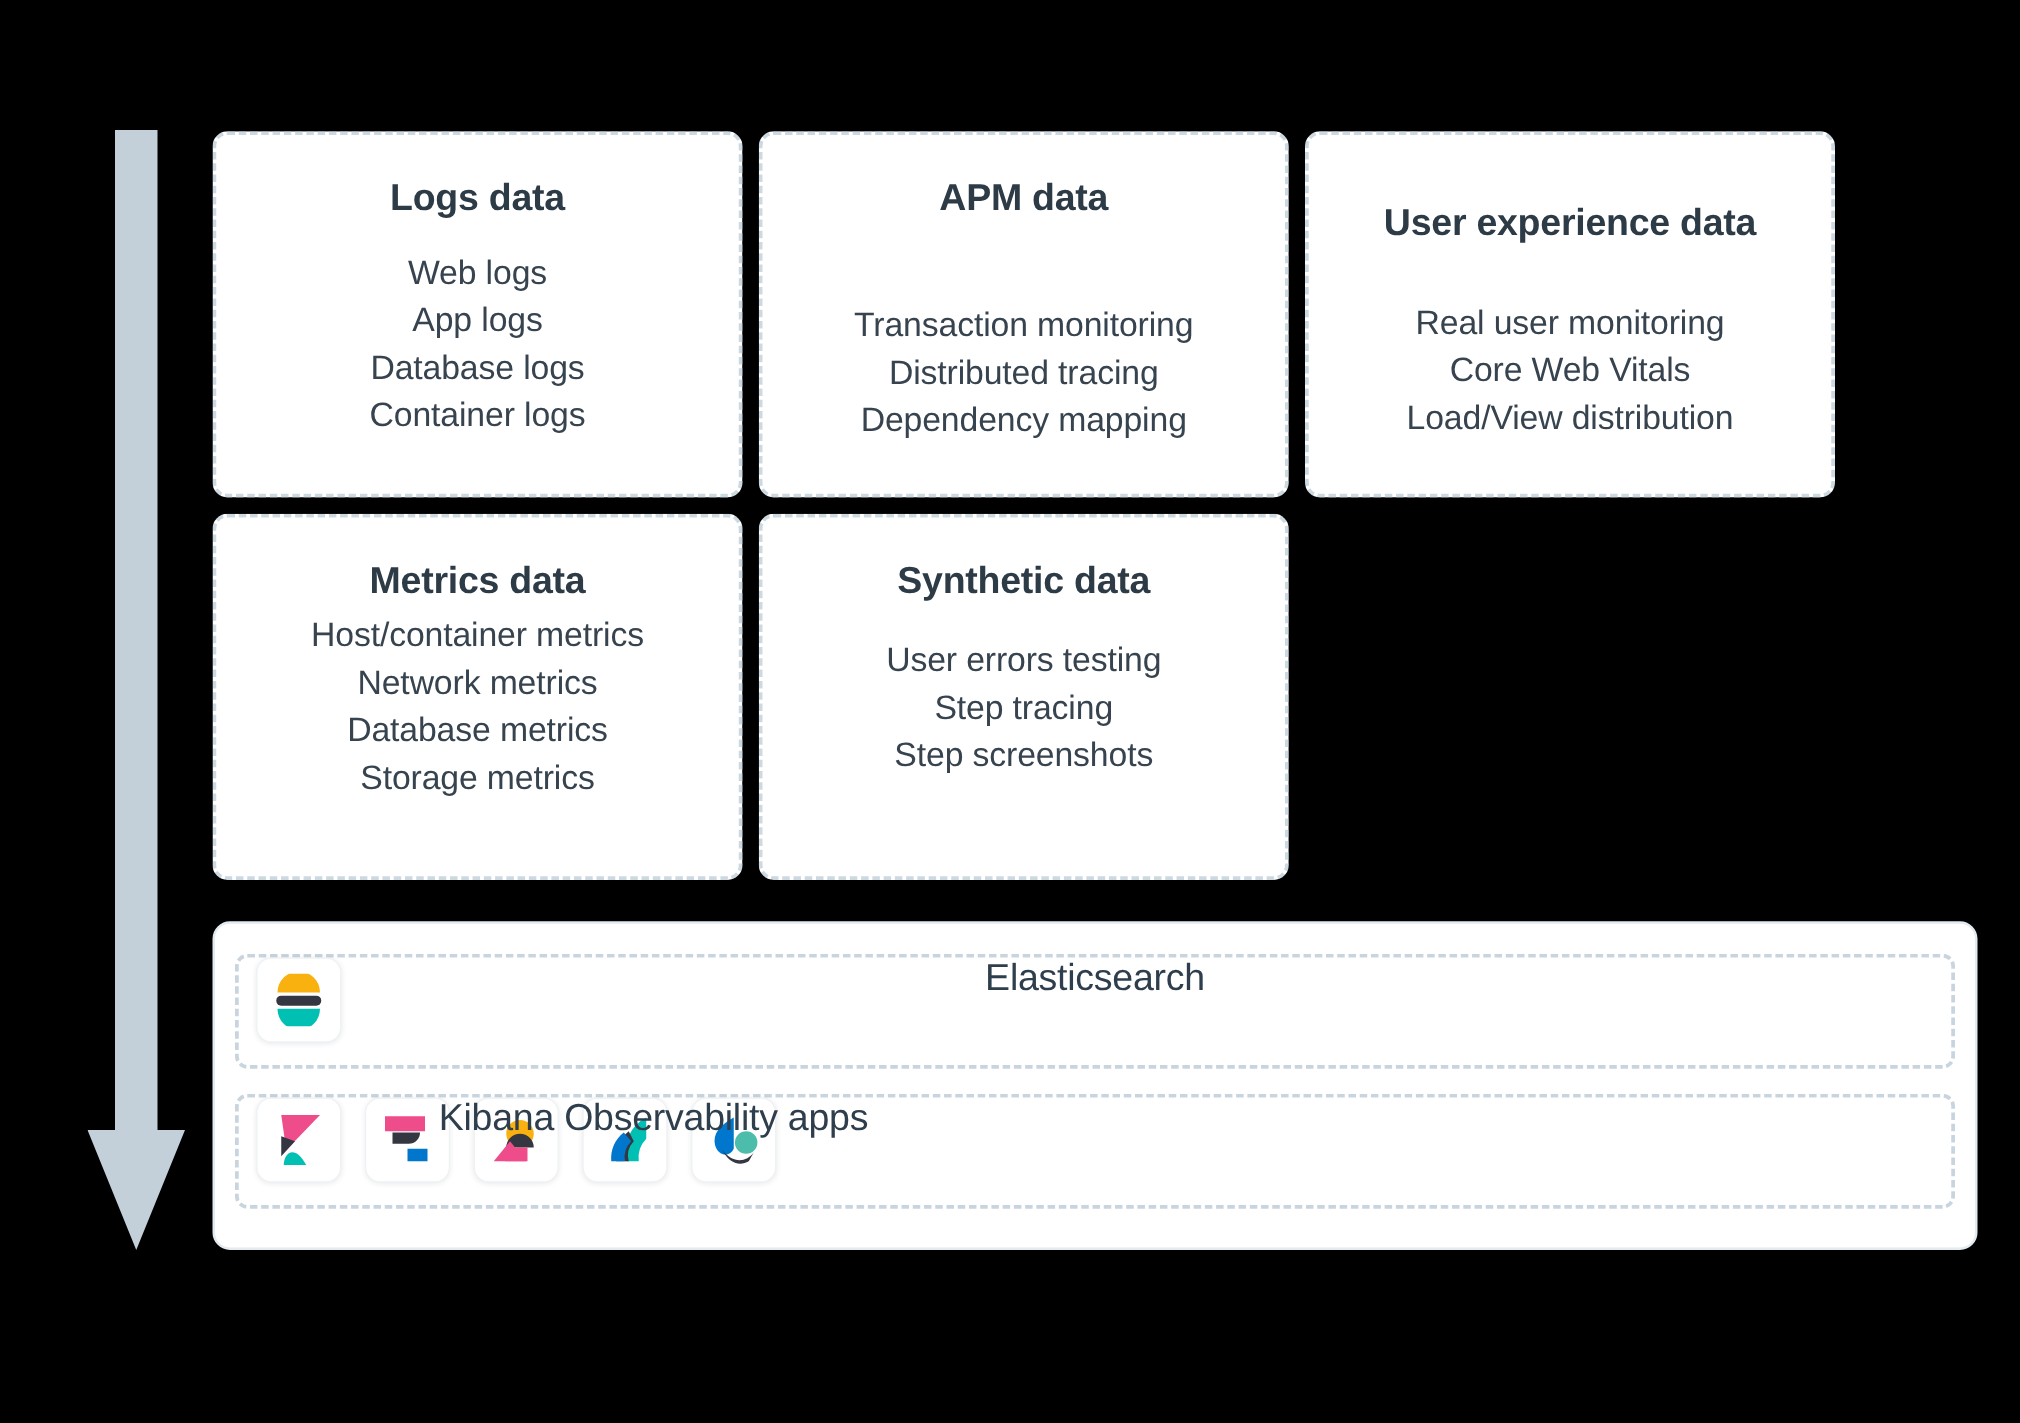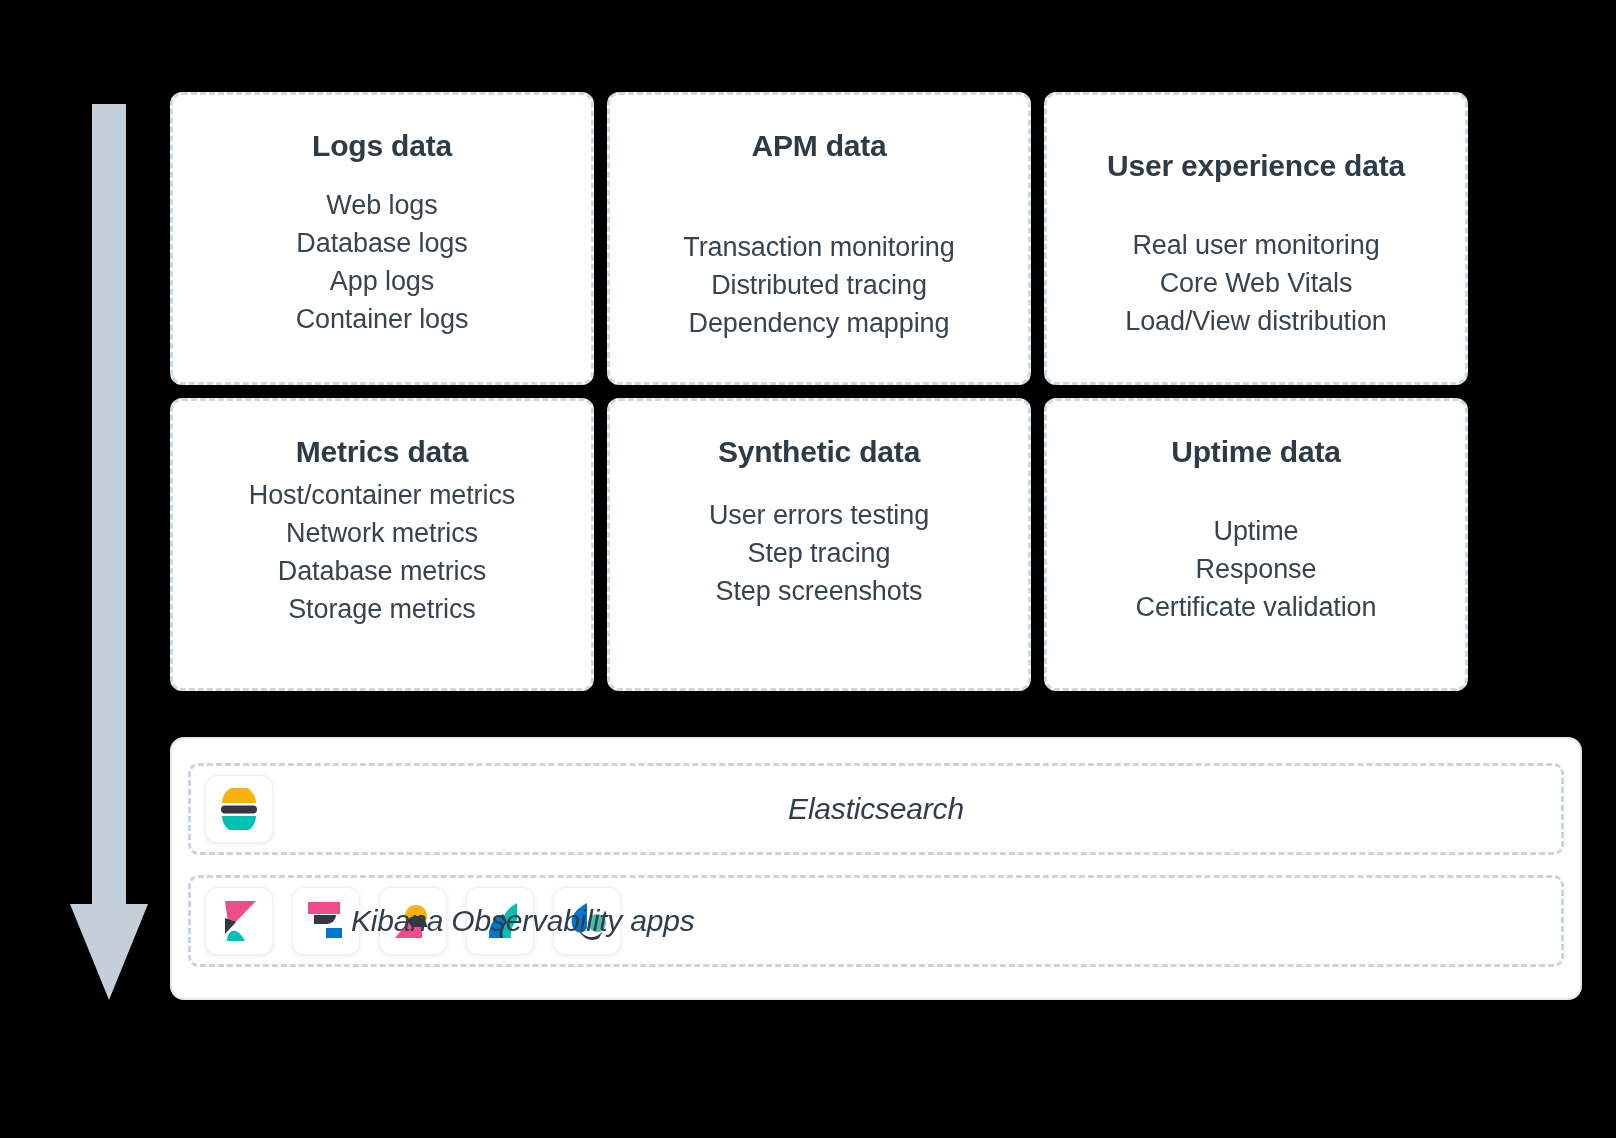--- a/index.html
+++ b/index.html
@@ -28,21 +28,21 @@
     top: 104px;
     width: 78px;
     height: 896px;
   }
   .flow-arrow svg { display: block; }
 
   
   .card-grid {
     position: absolute;
     left: 170px;
-    top: 92px;
+    top: 105px;
     width: 1412px;
     display: grid;
     grid-template-columns: repeat(3, 424px);
     grid-template-rows: 293px 293px;
     column-gap: 42px;
     row-gap: 22px;
     gap: 13px;
   }
 
   .data-card {
@@ -96,23 +96,22 @@
     padding: 24px 16px;
   }
 
   .platform-row {
     position: relative;
     height: 92px;
     border: 3px dashed #c8d5de;
     border-radius: 10px;
     box-sizing: border-box;
     display: flex;
-    align-items: center;
+    align-items: flex-start;
     padding: 0 14px;
-    font-style: italic;
   }
   .platform-row + .platform-row { margin-top: 20px; }
 
   .icon-tile {
     width: 68px;
     height: 68px;
     background: #ffffff;
     border: 1px solid #eef2f5;
     border-radius: 12px;
     box-shadow: 0 1px 4px rgba(45, 59, 71, 0.10);
@@ -151,22 +150,22 @@
       <path d="M22 0 H56 V800 H78 L39 896 L0 800 H22 Z" fill="#c3d0d9"></path>
     </svg>
   </div>
 
   <div class="card-grid">
 
     <div class="data-card logs">
       <div class="card-title">Logs data</div>
       <div class="card-items">
         <span class="card-item">Web logs</span>
+        <span class="card-item">App logs</span>
         <span class="card-item">Database logs</span>
-        <span class="card-item">App logs</span>
         <span class="card-item">Container logs</span>
       </div>
     </div>
 
     <div class="data-card apm">
       <div class="card-title">APM data</div>
       <div class="card-items">
         <span class="card-item">Transaction monitoring</span>
         <span class="card-item">Distributed tracing</span>
         <span class="card-item">Dependency mapping</span>
@@ -194,28 +193,20 @@
 
     <div class="data-card synthetic">
       <div class="card-title">Synthetic data</div>
       <div class="card-items">
         <span class="card-item">User errors testing</span>
         <span class="card-item">Step tracing</span>
         <span class="card-item">Step screenshots</span>
       </div>
     </div>
 
-    <div class="data-card uptime">
-      <div class="card-title">Uptime data</div>
-      <div class="card-items">
-        <span class="card-item">Uptime</span>
-        <span class="card-item">Response</span>
-        <span class="card-item">Certificate validation</span>
-      </div>
-    </div>
 
   </div>
 
   <div class="platform-panel">
 
     <div class="platform-row">
       <div class="icon-tile">
         <svg width="42" height="42" viewBox="0 0 42 42" xmlns="http://www.w3.org/2000/svg">
           <path d="M4 15 A17 17 0 0 1 38 15 Z" fill="#f9b110"></path>
           <rect x="3" y="17.5" width="36" height="8" rx="4" fill="#343741"></rect>

